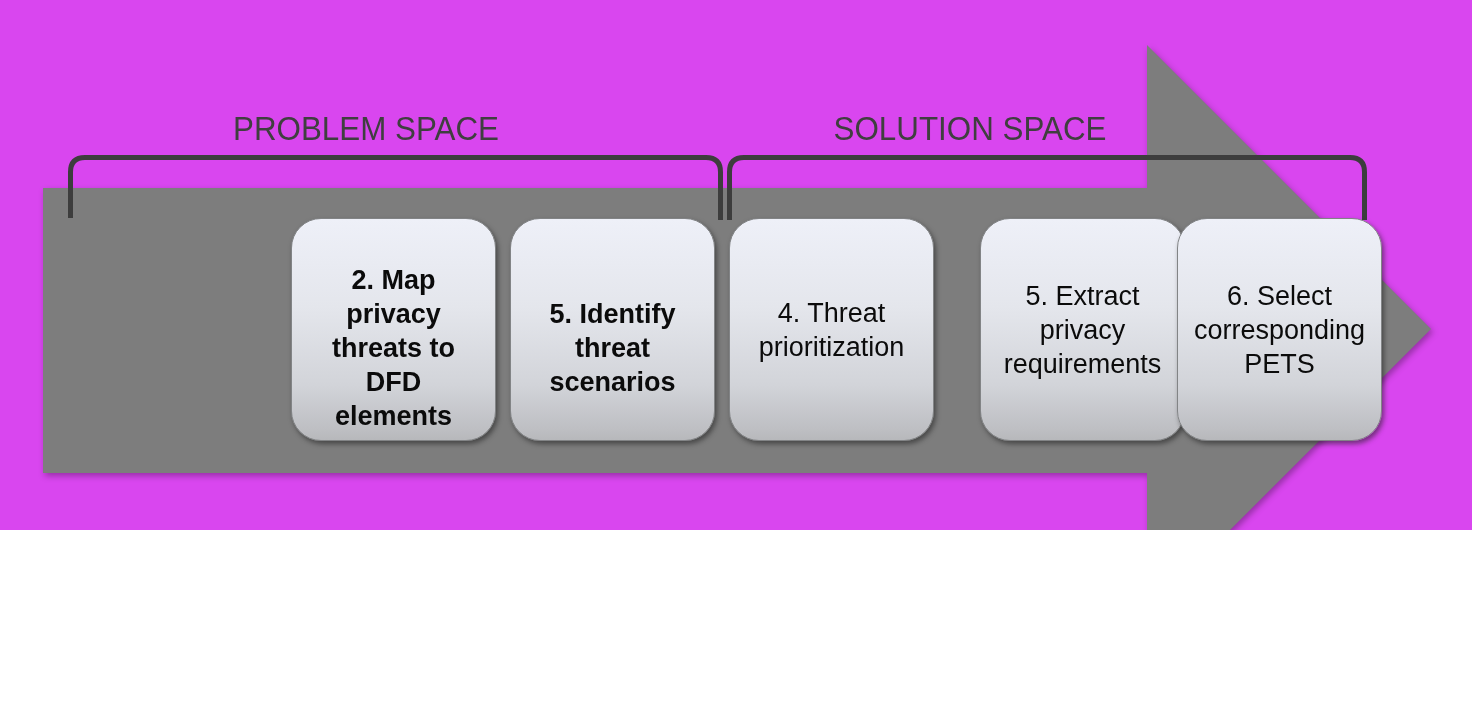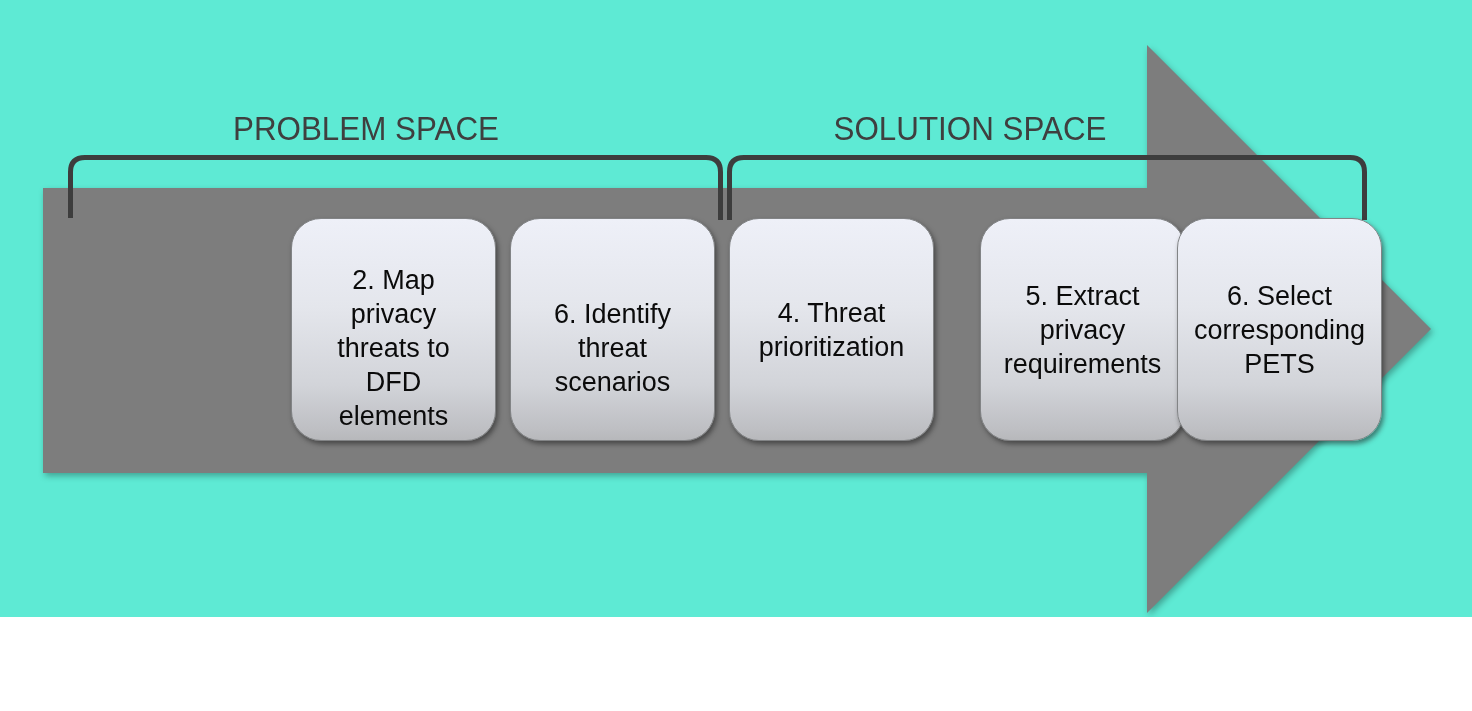--- a/index.html
+++ b/index.html
@@ -3,22 +3,22 @@
 <meta charset="utf-8">
 <style>
   html, body {
     margin: 0;
     padding: 0;
     background: #ffffff;
   }
   #canvas {
     position: relative;
     width: 1472px;
-    height: 617px;
-    background: #5eead4;
+    height: 530px;
+    background: #d946ef;
     overflow: hidden;
     font-family: "Liberation Sans", sans-serif;
   }
   #arrow-svg {
     position: absolute;
     left: 0;
     top: 0;
   }
   .arrow-shape {
     fill: #7d7d7d;
@@ -62,21 +62,21 @@
   }
   .step-label {
     text-align: center;
     white-space: pre-line;
     font-size: 27px;
     line-height: 34px;
     color: #0b0b0b;
     padding: 0 6px;
   }
   .step.emphasized .step-label {
-    font-weight: normal;
+    font-weight: bold;
     margin-top: 36px;
   }
   #step-1 { left: 72px;  }
   #step-2 { left: 291px; }
   #step-3 { left: 510px; }
   #step-4 { left: 729px; }
   #step-5 { left: 980px; }
   #step-6 { left: 1177px; }
 </style>
 </head>
@@ -97,21 +97,21 @@
 
   <div class="step emphasized" id="step-2">
     <div class="step-label">2. Map
 privacy
 threats to
 DFD
 elements</div>
   </div>
 
   <div class="step emphasized" id="step-3">
-    <div class="step-label">6. Identify
+    <div class="step-label">5. Identify
 threat
 scenarios</div>
   </div>
 
   <div class="step" id="step-4">
     <div class="step-label">4. Threat
 prioritization</div>
   </div>
 
   <div class="step" id="step-5">

